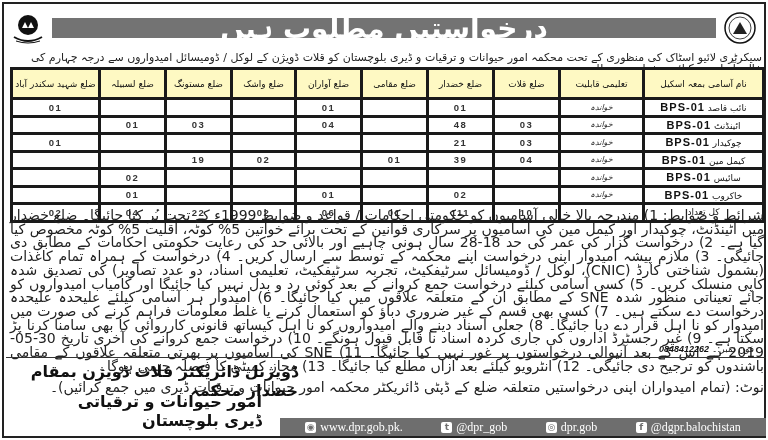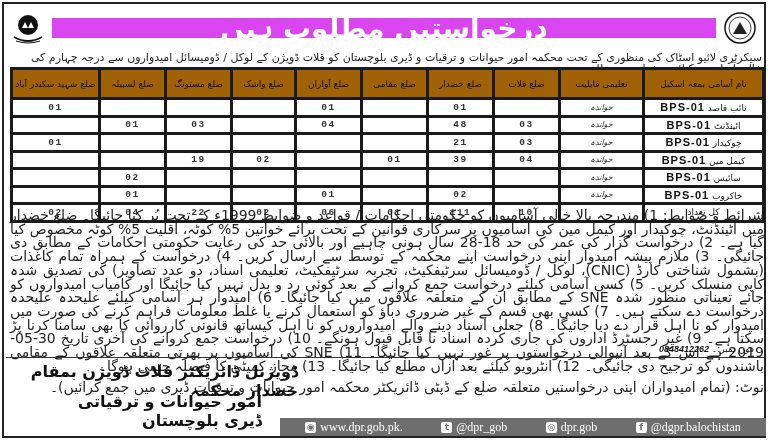--- a/index.html
+++ b/index.html
@@ -2,26 +2,26 @@
 <html><head>
 <meta charset="utf-8">
 <style>
   * { box-sizing: border-box; margin: 0; padding: 0; }
   html, body { width: 768px; height: 440px; background: #ffffff; overflow: hidden; }
   body { font-family: "DejaVu Sans", sans-serif; color: #111; position: relative; }
   .page { position: absolute; left: 2px; top: 2px; width: 764px; height: 436px; border: 2px solid #222; }
   .header { position: absolute; left: 2px; top: 2px; width: 756px; height: 44px; display: flex; align-items: stretch; }
   .logo { width: 44px; height: 44px; display: flex; align-items: center; justify-content: center; background: #fff; }
   .logo svg { width: 36px; height: 36px; }
-  .banner { flex: 1; background: #d946ef; color: #fff; display: flex; align-items: center; justify-content: center; font-size: 28px; font-weight: bold; direction: rtl; letter-spacing: 0; margin: 12px 2px; }
+  .banner { flex: 1; background: #737373; color: #fff; display: flex; align-items: center; justify-content: center; font-size: 28px; font-weight: bold; direction: rtl; letter-spacing: 0; margin: 12px 2px; }
   .intro { position: absolute; left: 6px; top: 48px; width: 752px; font-size: 11px; line-height: 11px; direction: rtl; text-align: right; color: #222; }
   table.jobs { position: absolute; left: 6px; top: 63px; width: 754px; border-collapse: collapse; direction: rtl; table-layout: fixed; }
   table.jobs th, table.jobs td { border: 3px solid #1a1a1a; text-align: center; font-size: 9.5px; height: 17.5px; padding: 0 2px; white-space: nowrap; overflow: hidden; }
-  table.jobs th { font-weight: normal; font-size: 9px; height: 30px; background: #a16207; text-align: center; }
-  table.jobs td.num { font-family: Liberation Mono, monospace; font-weight: bold; letter-spacing: 1.5px; color: #333; }
+  table.jobs th { font-weight: normal; font-size: 9px; height: 30px; background: #fef9c3; text-align: center; }
+  table.jobs td.num { font-family: Liberation Sans, sans-serif; font-weight: bold; letter-spacing: 1.5px; color: #333; }
   table.jobs td.post { font-size: 9px; text-align: center; }
   table.jobs td.post .bps { font-family: "Liberation Sans", sans-serif; font-weight: bold; letter-spacing: 1px; font-size: 11px; }
   table.jobs td.qual { font-size: 8px; font-style: italic; color: #333; }
   .conditions { position: absolute; left: 6px; top: 205px; width: 754px; direction: rtl; text-align: justify; font-size: 14px; line-height: 13.7px; color: #222; }
   .note { margin-top: 8px; }
   .phone { position: absolute; right: 10px; top: 340px; font-size: 9px; direction: rtl; }
   .phone .num { font-family: "Liberation Sans", sans-serif; font-weight: bold; letter-spacing: 1px; direction: ltr; unicode-bidi: embed; font-style: italic; }
   .divider { position: absolute; left: 2px; width: 760px; top: 353px; border-top: 1.5px solid #333; }
   .office1 { position: absolute; left: 14px; top: 358px; width: 280px; font-size: 16px; font-weight: bold; direction: rtl; text-align: right; }
   .office2 { position: absolute; left: 38px; top: 388px; width: 220px; font-size: 16px; font-weight: bold; direction: rtl; text-align: right; }

